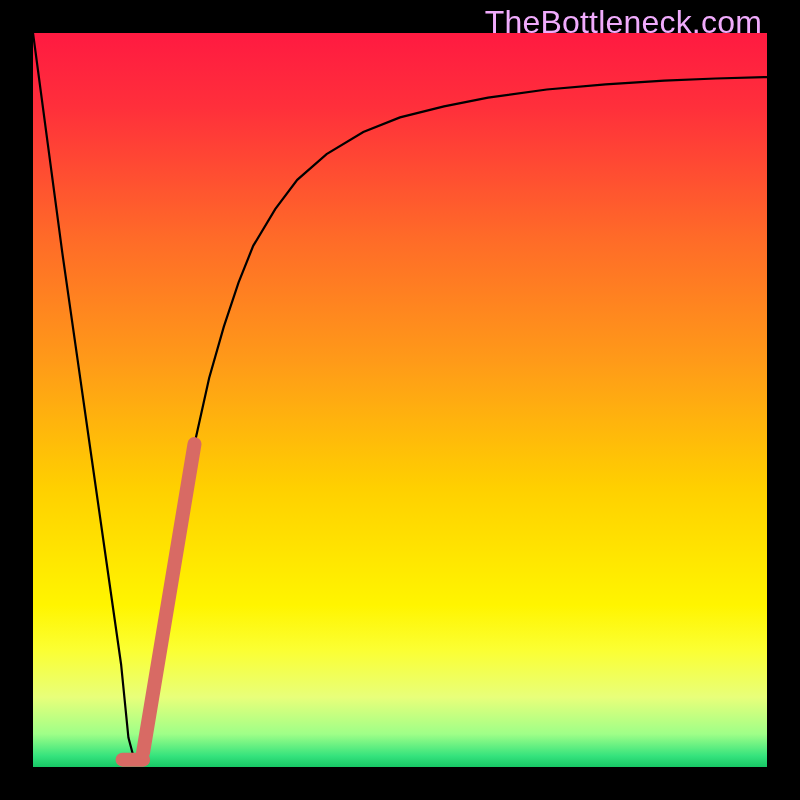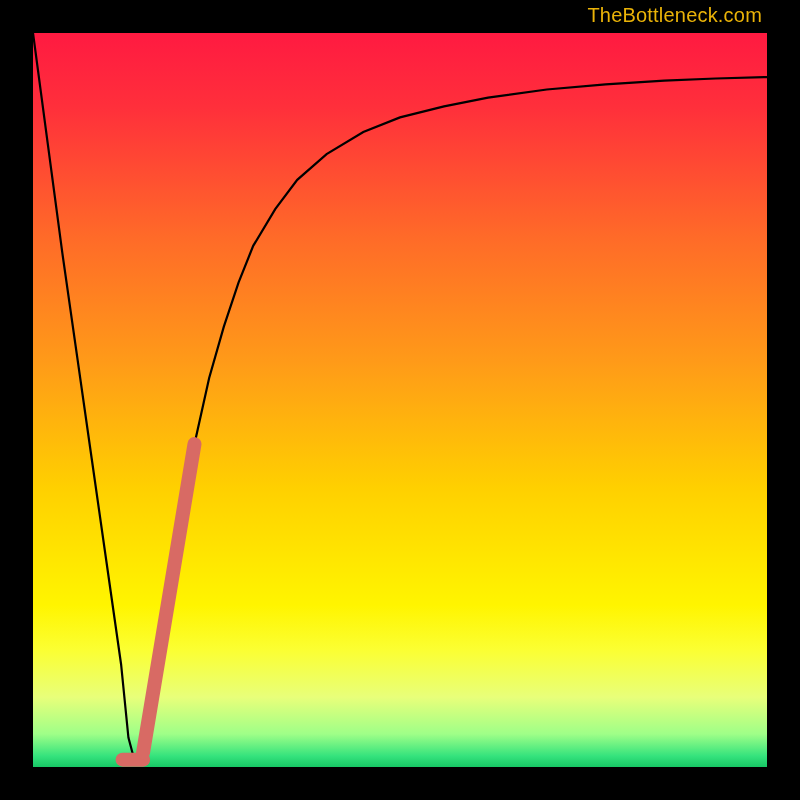--- a/index.html
+++ b/index.html
@@ -24,22 +24,22 @@
     left: 33px;
     top: 33px;
     width: 734px;
     height: 734px;
     overflow: hidden;
   }
   .attribution {
     position: absolute;
     top: 4px;
     right: 38px;
-    color: #eab308;
-    font-size: 20px;
+    color: #f0abfc;
+    font-size: 32px;
     font-weight: 400;
     letter-spacing: 0.2px;
   }
   svg { display: block; }
 </style>
 </head>
 <body>
 
 <div class="frame">
 

